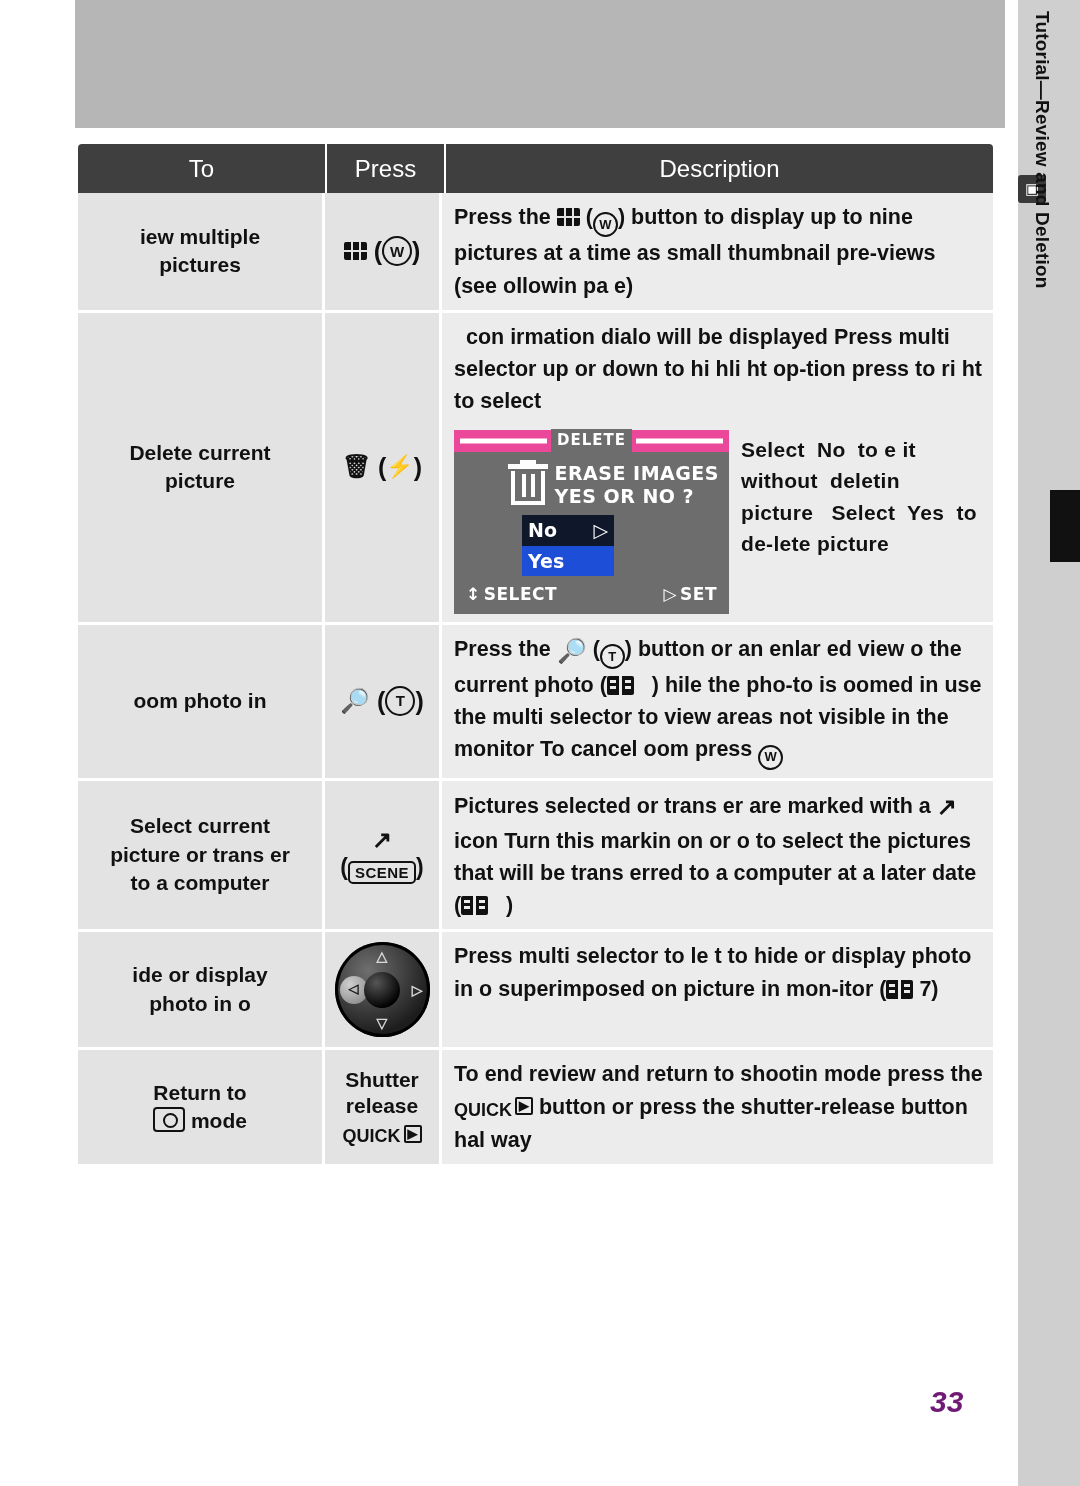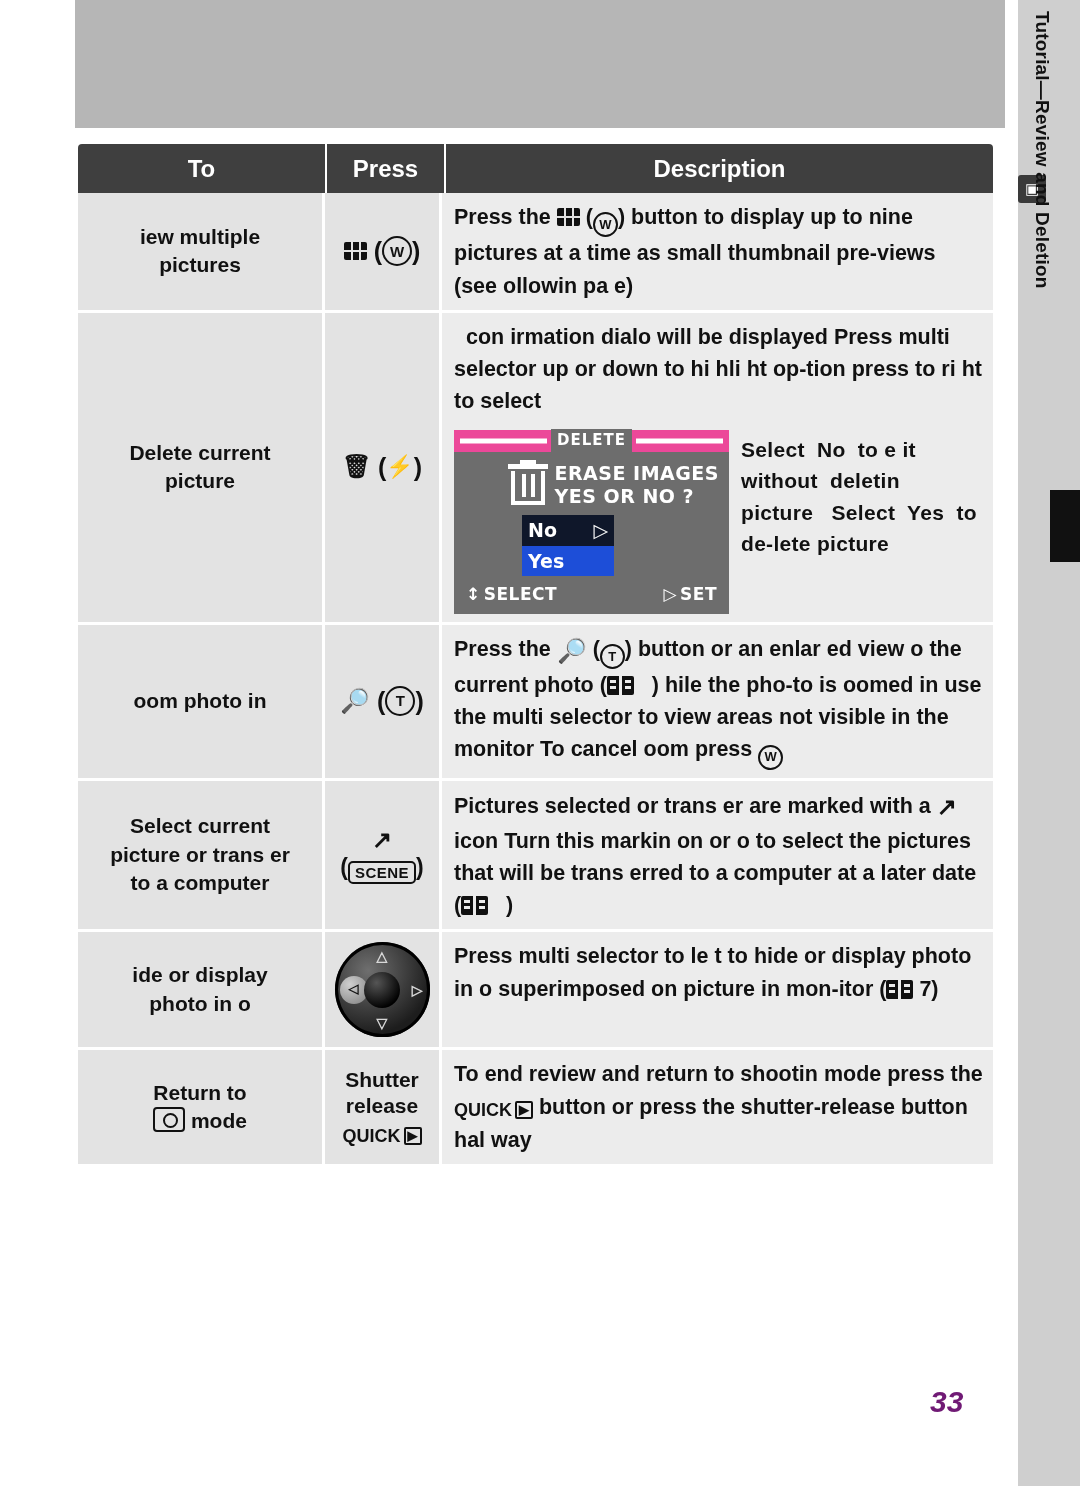--- a/index.html
+++ b/index.html
@@ -97,21 +97,21 @@
   .thead {
     display: flex;
     background: #3f3f3f;
     border-radius: 4px 4px 0 0;
     color: #fff;
     height: 49px;
     align-items: center;
   }
   .th {
     font-size: 24px;
-    font-weight: bold;
+    font-weight: normal;
     text-align: center;
   }
   .th.c1 { width: 247px; }
   .th.c2 { width: 117px; }
   .th.c3 { flex: 1; }
   .th-sep {
     width: 2px;
     height: 49px;
     background: #ffffff;
   }
@@ -262,21 +262,21 @@
   .gl-cam::after {
     content: "";
     position: absolute;
     left: 8px; top: 4px;
     width: 11px; height: 11px;
     border: 2.5px solid #111;
     border-radius: 50%;
   }
   .gl-quick {
     display: inline-flex;
-    align-items: center;
+    align-items: flex-start;
     gap: 3px;
     font-size: 18px;
     font-weight: bold;
     vertical-align: -2px;
   }
   .gl-quick .pl {
     display: inline-block;
     border: 2px solid #111;
     border-radius: 2px;
     padding: 0 2px 1px 2px;

